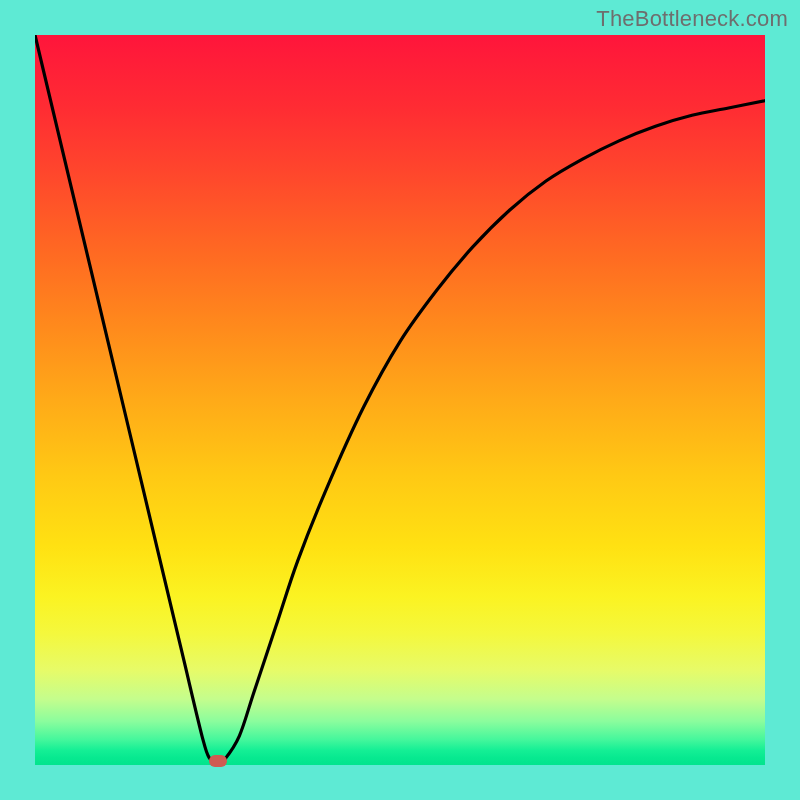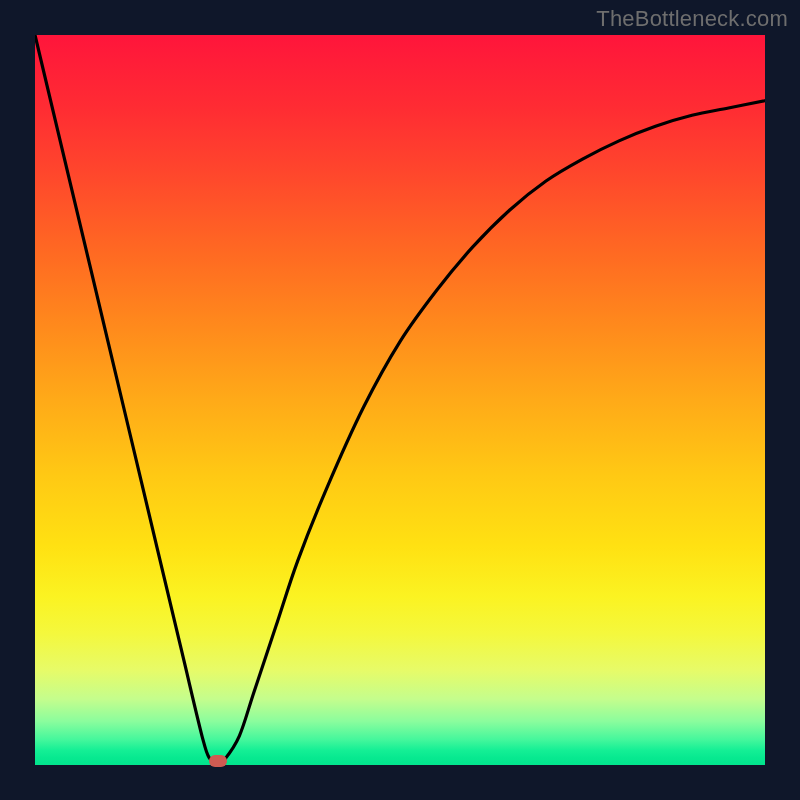--- a/index.html
+++ b/index.html
@@ -8,21 +8,21 @@
     width: 800px;
     height: 800px;
     overflow: hidden;
     background: #000;
     font-family: Arial, Helvetica, sans-serif;
   }
   .frame {
     position: relative;
     width: 800px;
     height: 800px;
-    background: #0f172a;
+    background: #5eead4;
   }
   .plot-area {
     position: absolute;
     left: 35px;
     top: 35px;
     width: 730px;
     height: 730px;
     background: linear-gradient(
       to bottom,
       #ff153b 0%,

